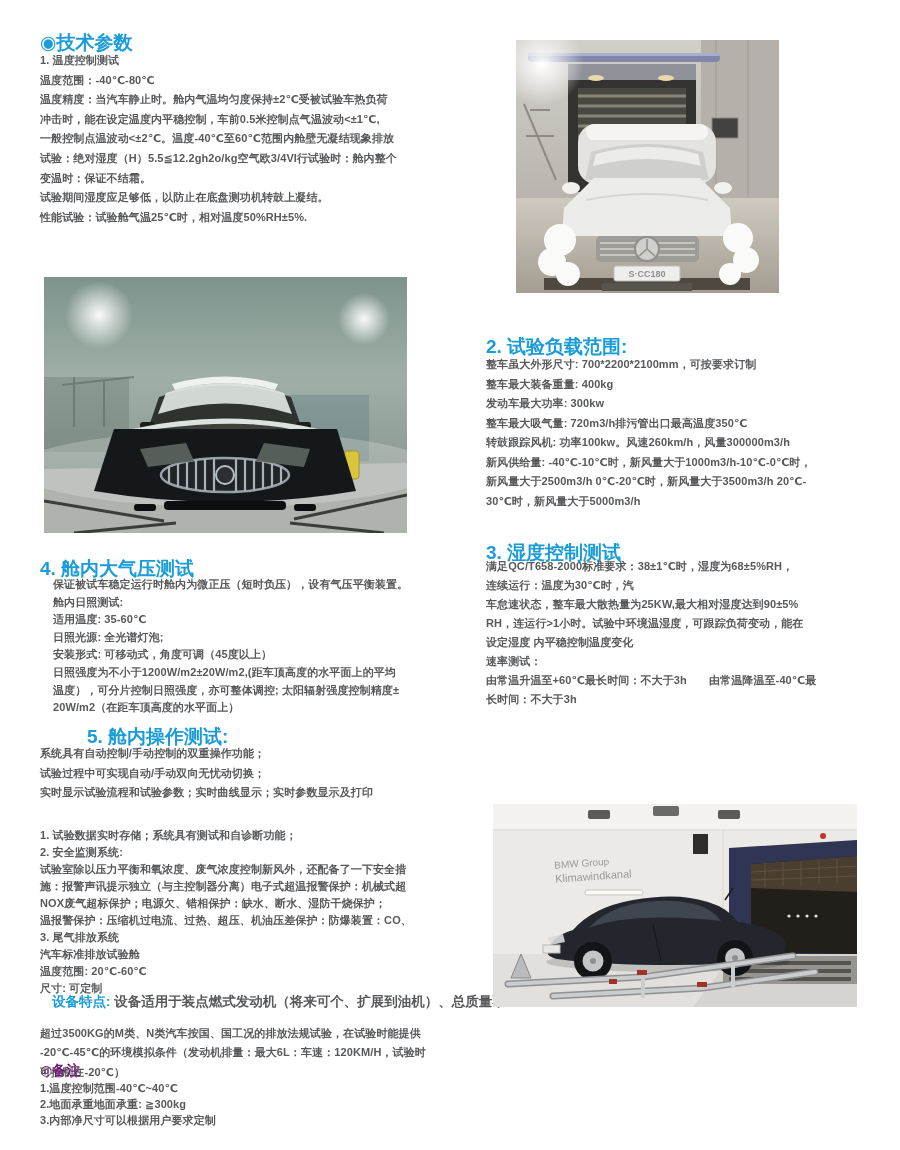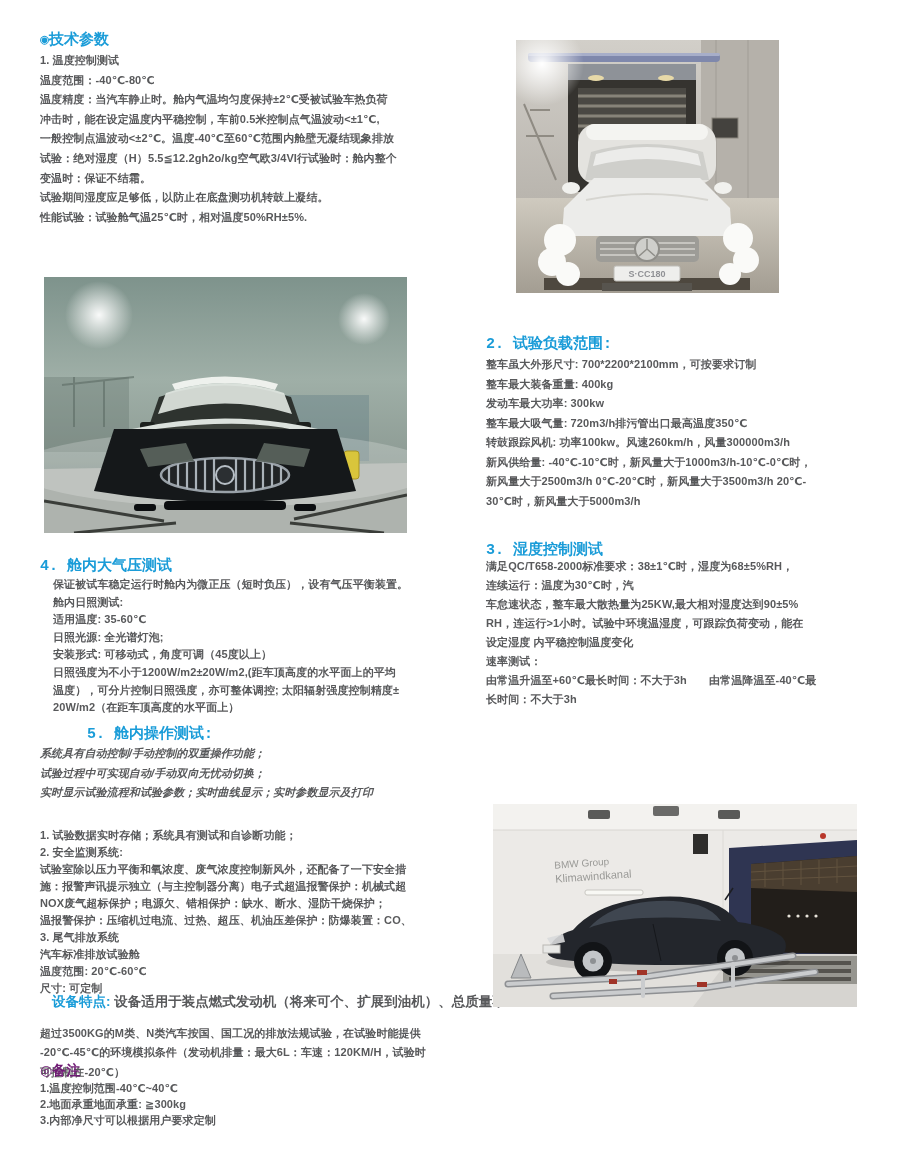--- a/index.html
+++ b/index.html
@@ -1,19 +1,19 @@
 <!DOCTYPE html>
 <html><head>
 <meta charset="utf-8">
 <style>
   html,body{margin:0;padding:0;background:#ffffff;}
   body{width:900px;height:1150px;font-family:"Liberation Sans","DejaVu Sans",sans-serif;}
   .page{position:relative;width:900px;height:1150px;background:#ffffff;overflow:hidden;}
   .abs{position:absolute;}
-  .sec-heading{font-size:15px;font-weight:700;color:#1a9cd8;white-space:nowrap;font-family:Liberation Mono, monospace;}
+  .sec-heading{font-size:19px;font-weight:700;color:#1a9cd8;white-space:nowrap;}
   .dark-heading{font-size:14px;font-weight:700;color:#701a75;white-space:nowrap;}
   .lines p{margin:0;font-size:11px;font-weight:600;color:#58595b;white-space:nowrap;letter-spacing:.1px;}
   .lh196 p{line-height:19.6px;}
   .lh195 p{line-height:19.5px;}
   .lh190 p{line-height:19px;}
   .lh176 p{line-height:17.6px;}
   .lh170 p{line-height:17px;}
   .lh162 p{line-height:16.2px;}
   .feature-first{margin:12px;font-size:13.5px;font-weight:600;color:#58595b;white-space:nowrap;line-height:19.5px;}
   .feature-first .blue{color:#1a9cd8;font-weight:700;}
@@ -101,21 +101,21 @@
       <p>舱内日照测试:</p>
       <p>适用温度: 35-60℃</p>
       <p>日照光源: 全光谱灯泡;</p>
       <p>安装形式: 可移动式，角度可调（45度以上）</p>
       <p>日照强度为不小于1200W/m2±20W/m2,(距车顶高度的水平面上的平均</p>
       <p>温度），可分片控制日照强度，亦可整体调控; 太阳辐射强度控制精度±</p>
       <p>20W/m2（在距车顶高度的水平面上）</p>
     </div>
 
   <div class="abs sec-heading" style="left:40px;top:724px;margin-left:47px;">5. 舱内操作测试:</div>
-  <div class="abs lines lh195" style="left:40px;top:744px;width:450px;font-style:italic;">
+  <div class="abs lines lh195" style="left:40px;top:744px;width:450px;">
       <p>系统具有自动控制/手动控制的双重操作功能；</p>
       <p>试验过程中可实现自动/手动双向无忧动切换；</p>
       <p>实时显示试验流程和试验参数；实时曲线显示；实时参数显示及打印</p>
     </div>
 
   <div class="abs lines lh170" style="left:40px;top:805px;width:460px;margin-top:22px;">
       <p>1. 试验数据实时存储；系统具有测试和自诊断功能；</p>
       <p>2. 安全监测系统:</p>
       <p>试验室除以压力平衡和氧浓度、废气浓度控制新风外，还配备了一下安全措</p>
       <p>施：报警声讯提示独立（与主控制器分离）电子式超温报警保护：机械式超</p>

